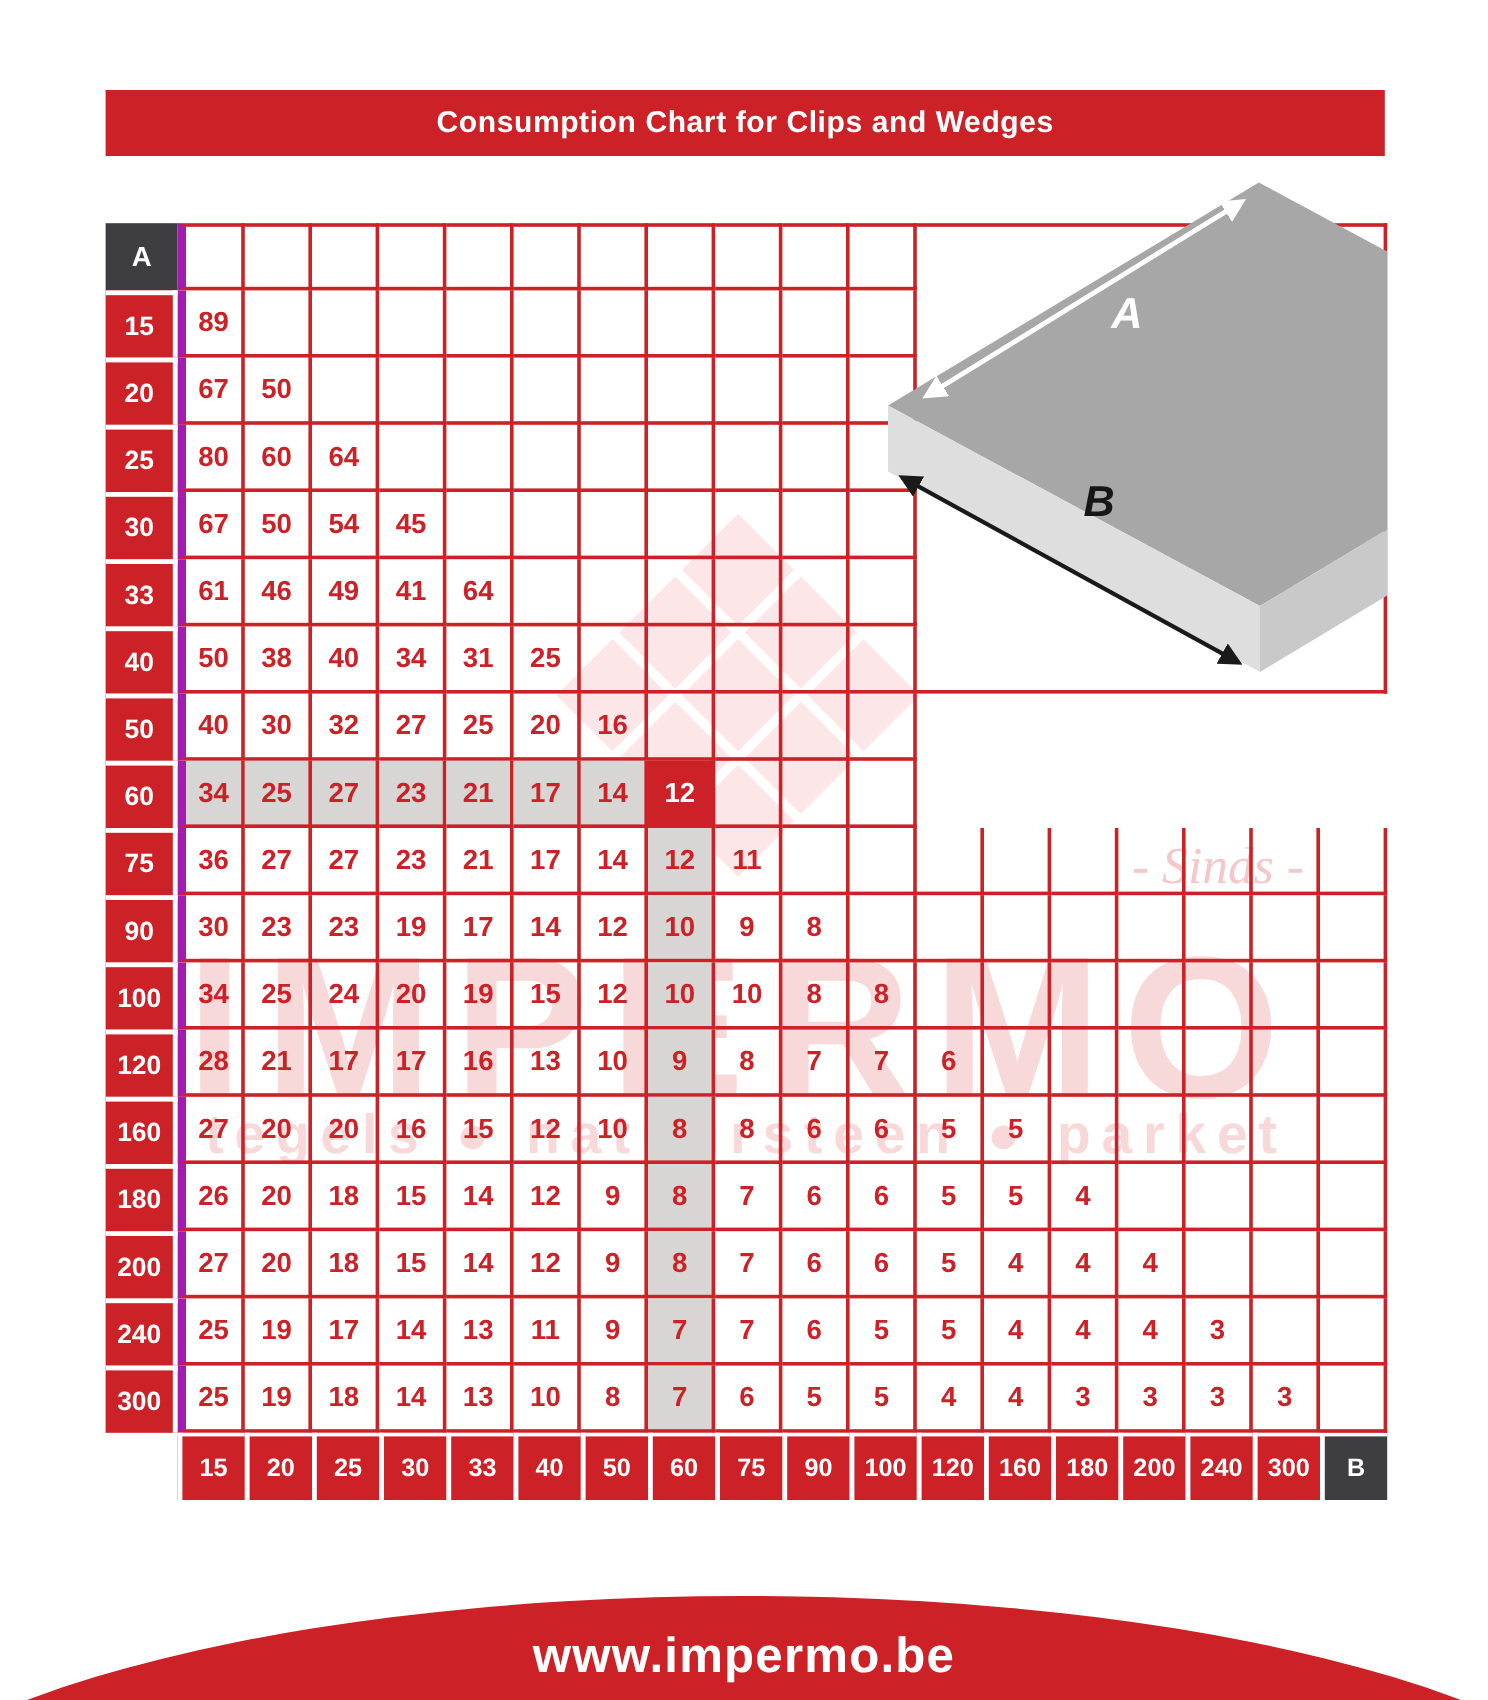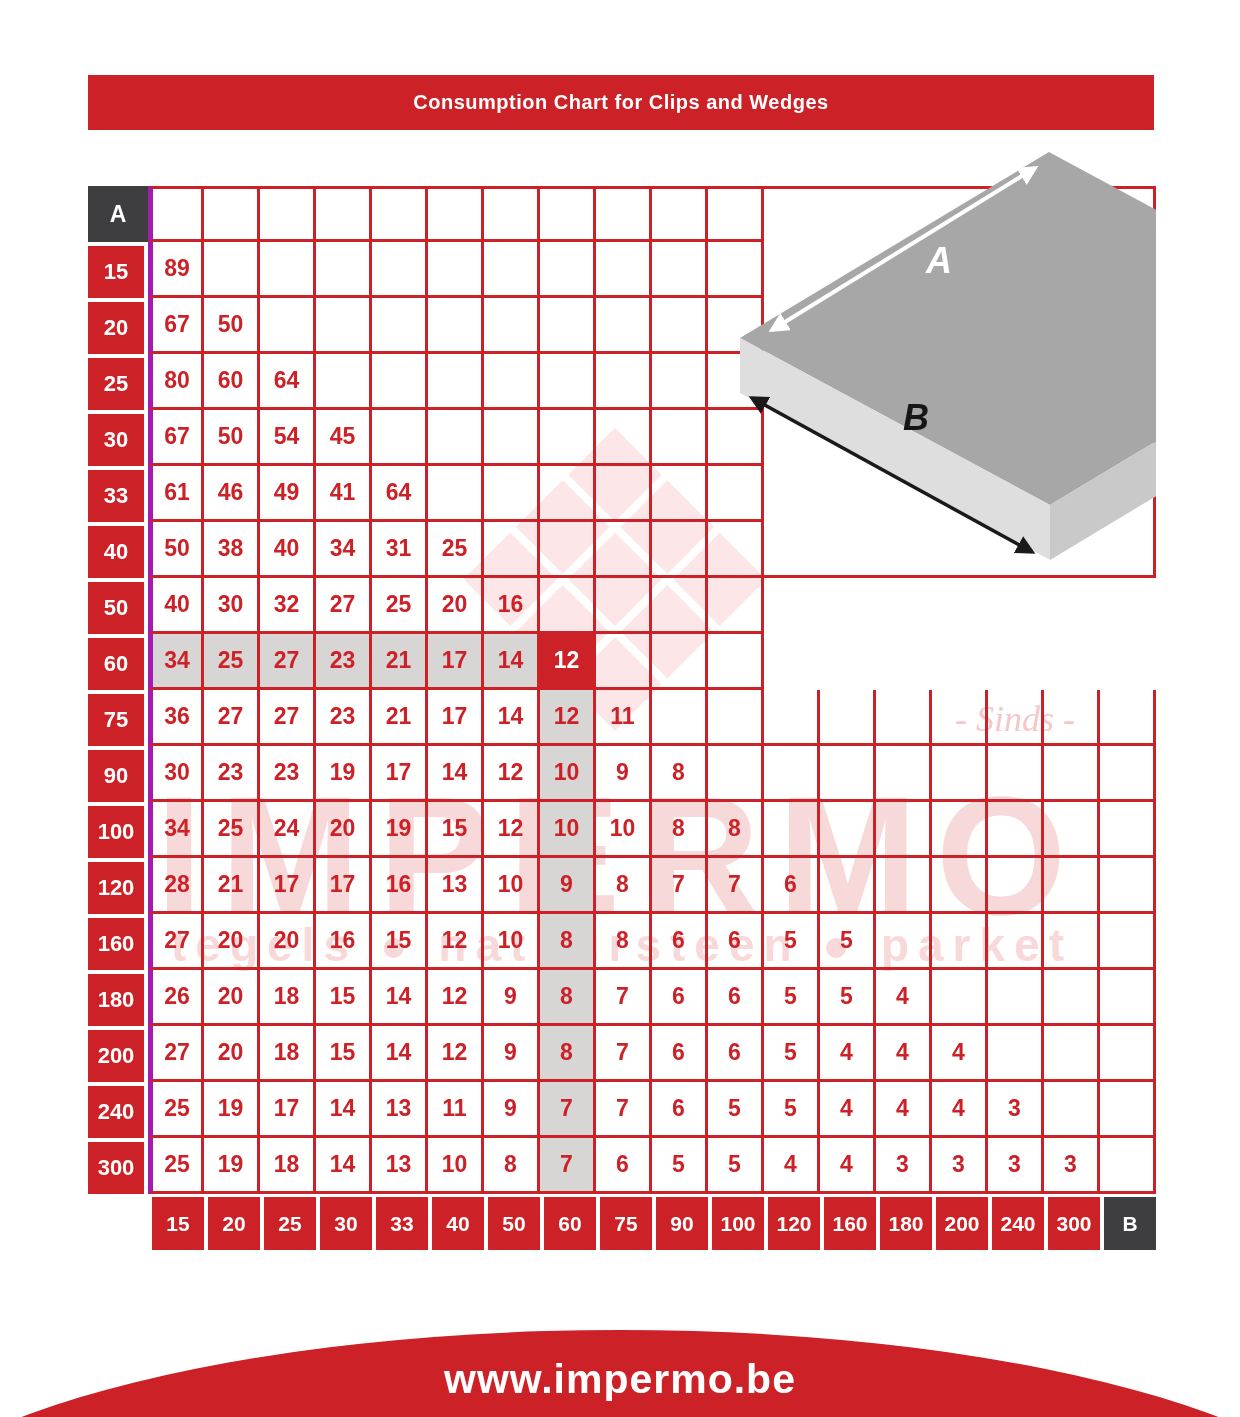--- a/index.html
+++ b/index.html
@@ -4,35 +4,35 @@
 <style>
   html,body{margin:0;padding:0;background:#fff;}
   #page{position:relative;width:1240px;height:1417px;overflow:hidden;background:#fff;
         font-family:"Liberation Sans",sans-serif;}
   
   .wm{position:absolute;pointer-events:none;}
   #wm-brand{left:70px;top:772px;width:1100px;text-align:center;font-size:168px;font-weight:bold;
             letter-spacing:18px;line-height:1;color:#f8d9da;}
   #wm-tagline{left:88px;top:918px;width:1068px;text-align:center;font-size:46px;font-weight:bold;
               letter-spacing:9px;color:#f9d8d9;}
-  #wm-sinds{left:920px;top:698px;width:190px;text-align:center;font-size:36px;font-style:italic;
+  #wm-sinds{left:920px;top:698px;width:190px;text-align:center;font-size:43px;font-style:italic;
             font-family:"Liberation Serif",serif;color:#f5c7c9;}
   #wm-year{left:920px;top:736px;width:190px;text-align:center;font-size:44px;font-weight:bold;
            letter-spacing:3px;color:#f7cdcf;}
   
   #title-bar{position:absolute;left:88px;top:75px;width:1066px;height:55px;background:#cc2127;
-             display:flex;align-items:center;justify-content:center;color:#fff;font-size:20px;
+             display:flex;align-items:center;justify-content:center;color:#fff;font-size:25px;
              font-weight:bold;letter-spacing:0.5px;}
   
   #table{position:absolute;left:88px;top:186px;width:1068px;height:1064px;}
   .cell{position:absolute;box-sizing:border-box;display:flex;align-items:center;justify-content:center;
         font-weight:bold;}
   .data{border-right:3px solid #cc2127;border-bottom:3px solid #cc2127;color:#cc2127;font-size:23px;}
   .bt{border-top:3px solid #cc2127;}
-  .bl{border-left:5px solid #a21caf;}
+  .bl{border-left:7px solid #a21caf;}
   .gray{background:#d7d6d5;}
   .hotcell{background:#cc2127;color:#fff;}
   .rowhead{background:#cc2127;color:#fff;font-size:22px;border-top:4px solid #fff;border-right:4px solid #fff;}
   .colhead{background:#cc2127;color:#fff;font-size:21px;border-top:3px solid #fff;border-left:4px solid #fff;}
   #corner-a{left:0;top:0;width:60px;height:56px;background:#3e3d40;color:#fff;font-size:23px;}
   #corner-b{left:1012px;top:1008px;width:56px;height:56px;background:#3e3d40;color:#fff;font-size:21px;
             border-top:3px solid #fff;border-left:4px solid #fff;}
   #illu-cell{left:676px;top:0;width:392px;height:392px;background:#fff;
              border-top:3px solid #cc2127;border-right:3px solid #cc2127;border-bottom:3px solid #cc2127;}
   #band-white{left:676px;top:392px;width:392px;height:56px;background:#fff;color:#cc2127;font-size:26px;

